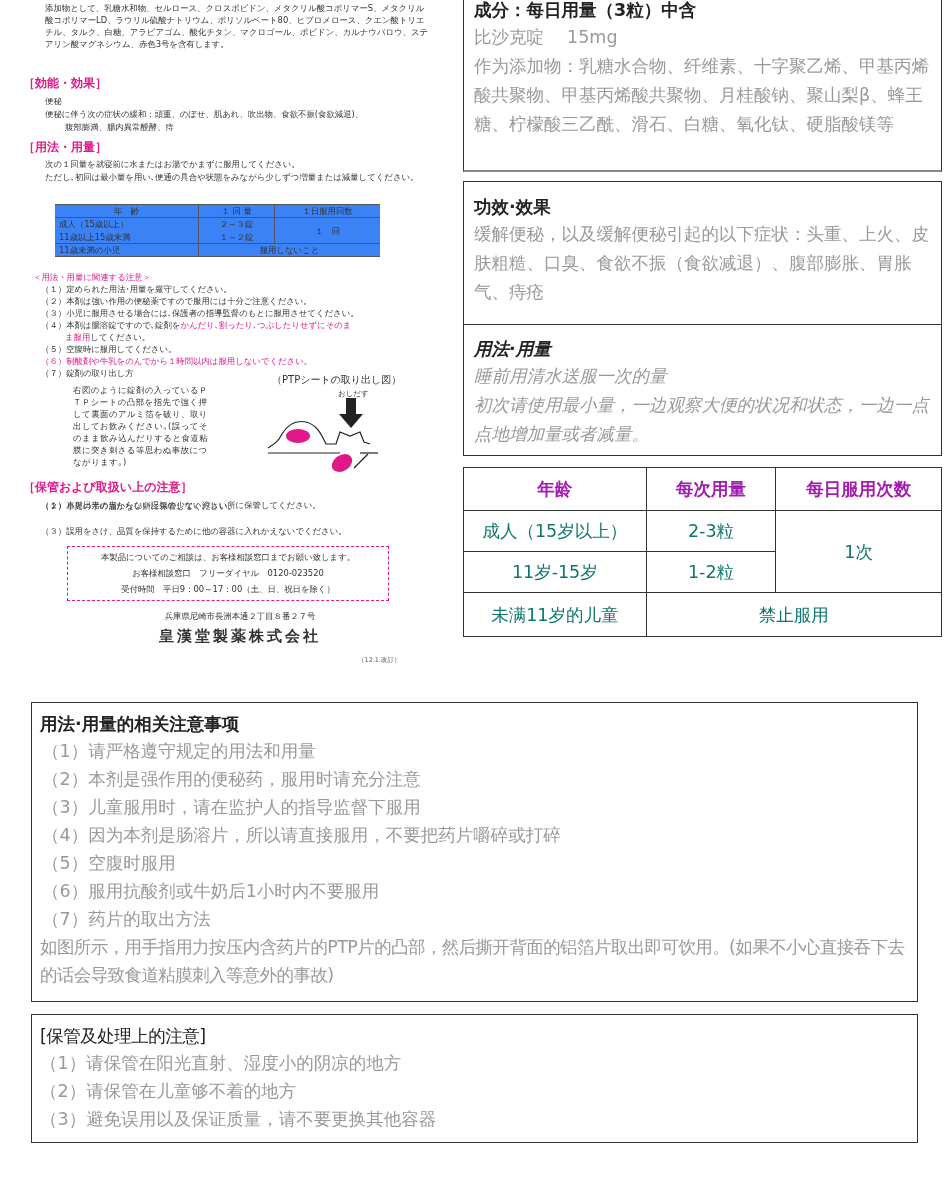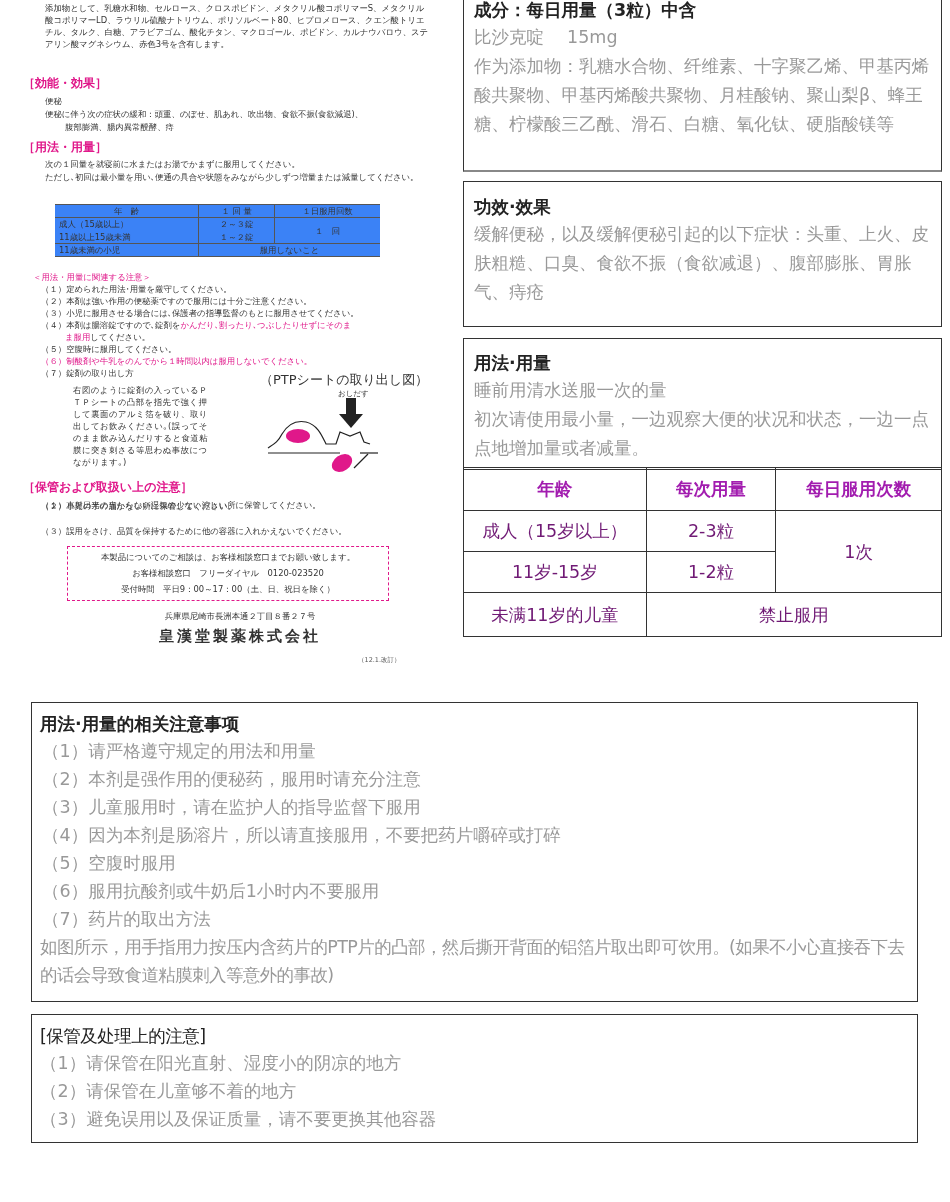--- a/index.html
+++ b/index.html
@@ -16,44 +16,44 @@
   .jp .indent { padding-left: 24px; }
 
   .jp-table { position: absolute; left: 55px; top: 204px; width: 325px; border-collapse: collapse; background: #3b82f6; font-size: 8.4px; }
   .jp-table td, .jp-table th { border-top: 1px solid #555; border-bottom: 1px solid #555; padding: 0 4px; height: 13px; font-weight: normal; line-height: 12px; }
   .jp-table th { text-align: center; }
   .jp-table .vline { border-left: 1px solid #555; }
   .jp-table .center { text-align: center; }
 
   .pull-text { position: absolute; left: 73px; top: 384px; width: 140px; font-size: 8.4px; line-height: 12px; letter-spacing: 0.5px; }
   .diagram { position: absolute; left: 260px; top: 374px; width: 130px; height: 100px; }
-  .diagram .cap1 { position: absolute; left: 0; top: 0; font-size: 13px; white-space: nowrap; }
+  .diagram .cap1 { position: absolute; left: 12px; top: 0; font-size: 10px; white-space: nowrap; }
   .diagram .cap2 { position: absolute; left: 78px; top: 14px; font-size: 7.5px; white-space: nowrap; }
   .diagram svg { position: absolute; left: 0; top: 24px; }
 
   .consult { position: absolute; left: 67px; top: 546px; width: 322px; height: 55px; border: 1.5px dashed #e0188a; font-size: 8.4px; text-align: center; line-height: 16px; padding-top: 2px; }
 
   .address { position: absolute; left: 0; width: 440px; top: 610px; text-align: center; font-size: 8.4px; padding-left: 40px; }
   .company { position: absolute; left: 0; width: 440px; top: 630px; text-align: center; font-size: 15px; font-weight: bold; letter-spacing: 3px; padding-left: 40px; }
   .revision { position: absolute; left: 358px; top: 654px; font-size: 6.5px; color: #555; }
 
   
   .box { position: absolute; border: 1.3px solid #333; background: #fff; padding: 0 10px; }
   .box .h { font-size: 17.5px; font-weight: bold; color: #222; line-height: 26px; }
   .box .t { font-size: 17.5px; color: #999; line-height: 29px; }
 
   .box-ingr { left: 463px; top: -6px; width: 479px; height: 178px; padding-top: 0; border-bottom: 2px solid #888; }
   .box-ingr .h { margin-top: 2px; }
   .box-eff { left: 463px; top: 181px; width: 479px; height: 146px; padding-top: 12px; }
-  .box-use { left: 463px; top: 338px; width: 479px; height: 132px; padding-top: 11px; }
+  .box-use { left: 463px; top: 324px; width: 479px; height: 132px; padding-top: 11px; font-style: italic; }
 
   .zh-table { position: absolute; left: 463px; top: 467px; width: 479px; border-collapse: collapse; font-size: 17.5px; }
   .zh-table th, .zh-table td { border: 1.3px solid #333; text-align: center; }
   .zh-table th { font-weight: bold; color: #a21caf; height: 43px; }
-  .zh-table td { color: #701a75; height: 41px; text-align: center; }
+  .zh-table td { color: #0f766e; height: 41px; text-align: center; }
   .zh-table tr.last td { height: 44px; }
 
   
   .box-notes { left: 31px; top: 702px; width: 887px; height: 300px; padding: 8px 8px 0 8px; }
   .box-notes .t { line-height: 28px; }
   .box-notes .li { padding-left: 2px; }
   .box-store { left: 31px; top: 1014px; width: 887px; height: 129px; padding: 8px 8px 0 8px; }
   .box-store .h { font-weight: normal; color: #222; letter-spacing: -0.5px; }
   .box-store .t { line-height: 28px; }
 </style>

